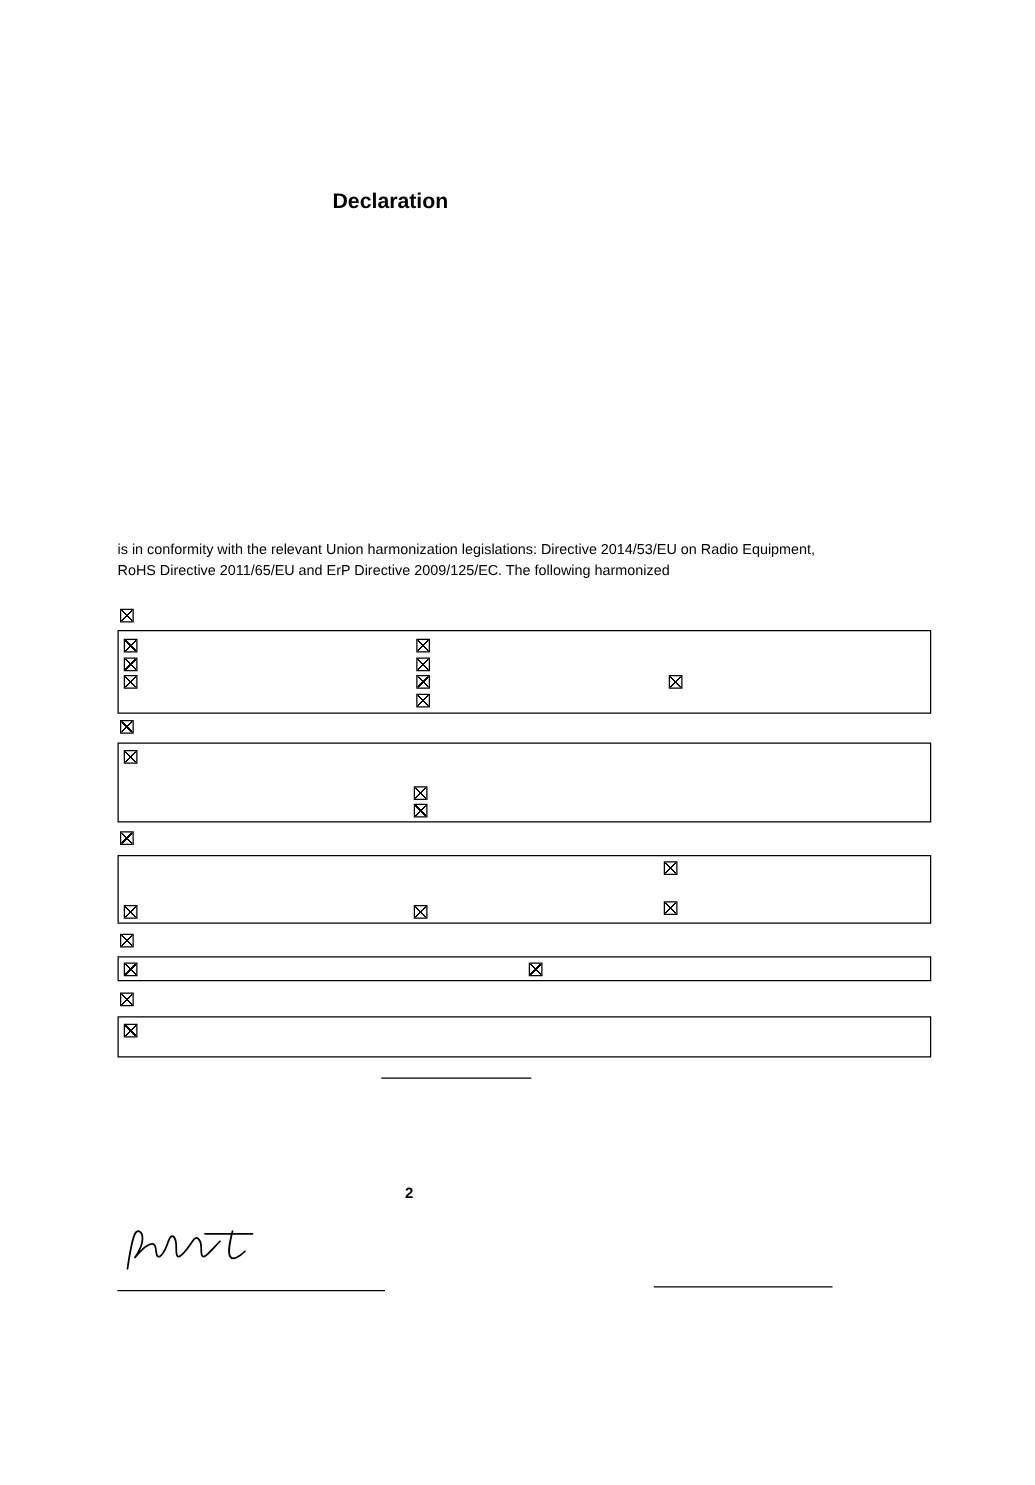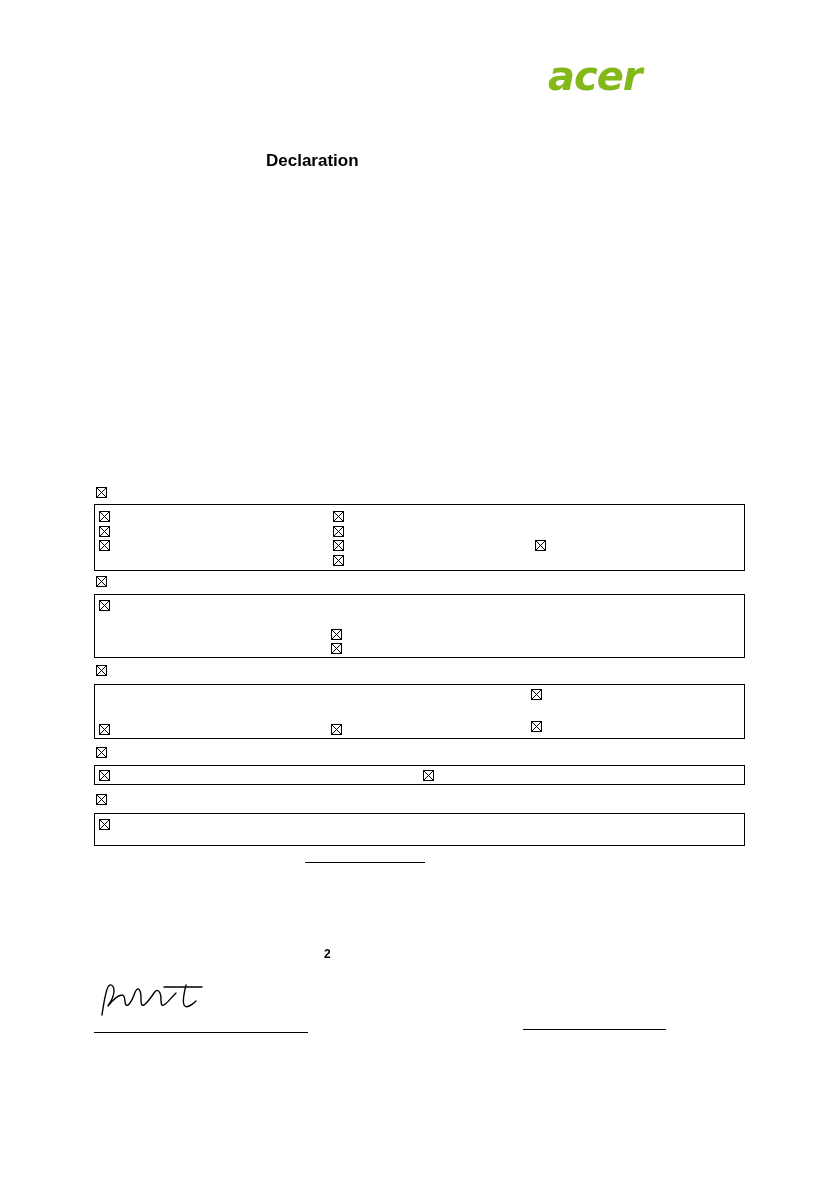--- a/index.html
+++ b/index.html
@@ -86,24 +86,24 @@
     width: 120px;
     height: 45px;
   }
   .signature svg { display: block; }
 </style>
 </head>
 <body>
 
 <div class="page">
 
-  <div class="logo">acer</div>
 
   <div class="doc-title">Declaration</div>
 
+  <div class="conformity">is in conformity with the relevant Union harmonization legislations: Directive 2014/53/EU on Radio Equipment, RoHS Directive 2011/65/EU and ErP Directive 2009/125/EC. The following harmonized</div>
 
   <div id="boxes-layer">
       <div class="box" style="left: 94px; top: 504px; width: 651px; height: 67px;"></div>
       <div class="box" style="left: 94px; top: 594px; width: 651px; height: 64px;"></div>
       <div class="box" style="left: 94px; top: 684px; width: 651px; height: 55px;"></div>
       <div class="box" style="left: 94px; top: 765px; width: 651px; height: 20px;"></div>
       <div class="box" style="left: 94px; top: 813px; width: 651px; height: 33px;"></div>
     </div>
   <div id="checks-layer">
       <div class="chk" style="left: 96px; top: 487px;"></div>

